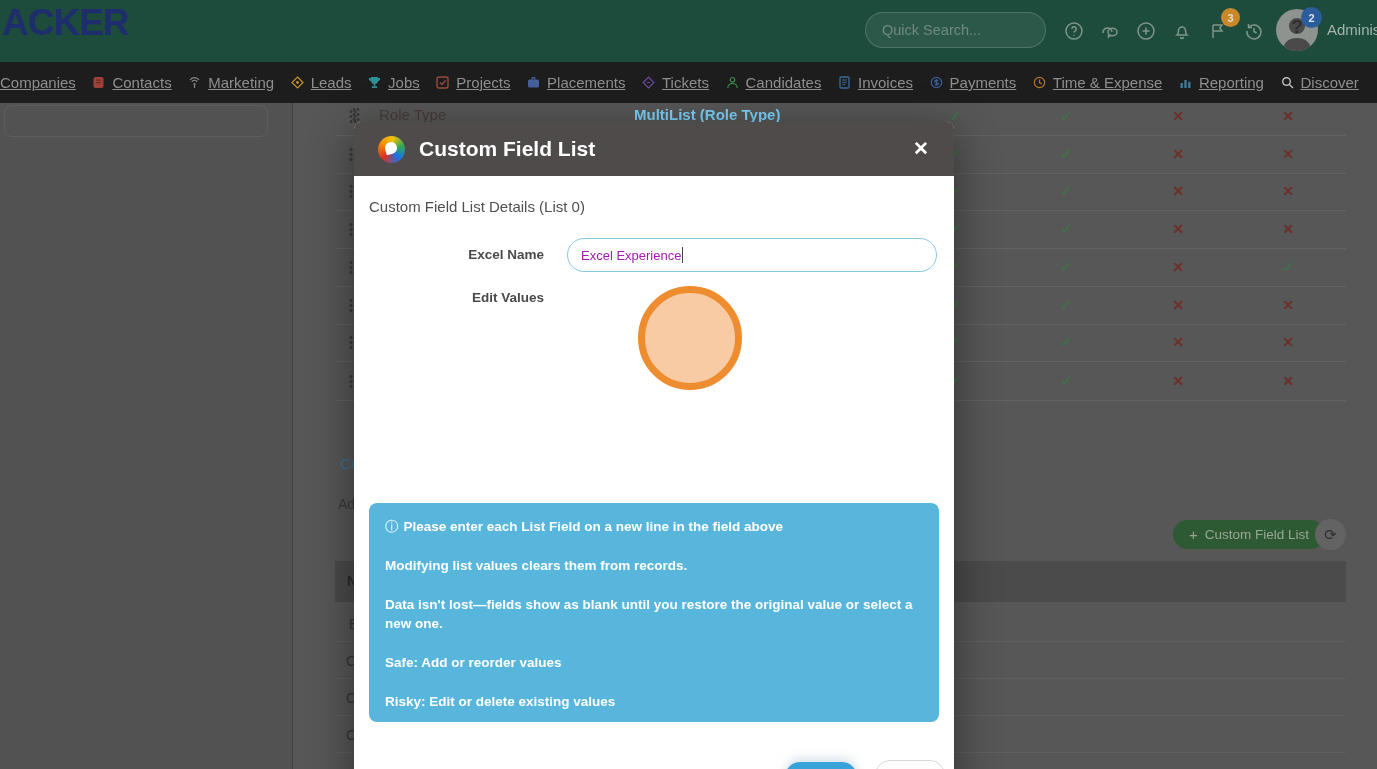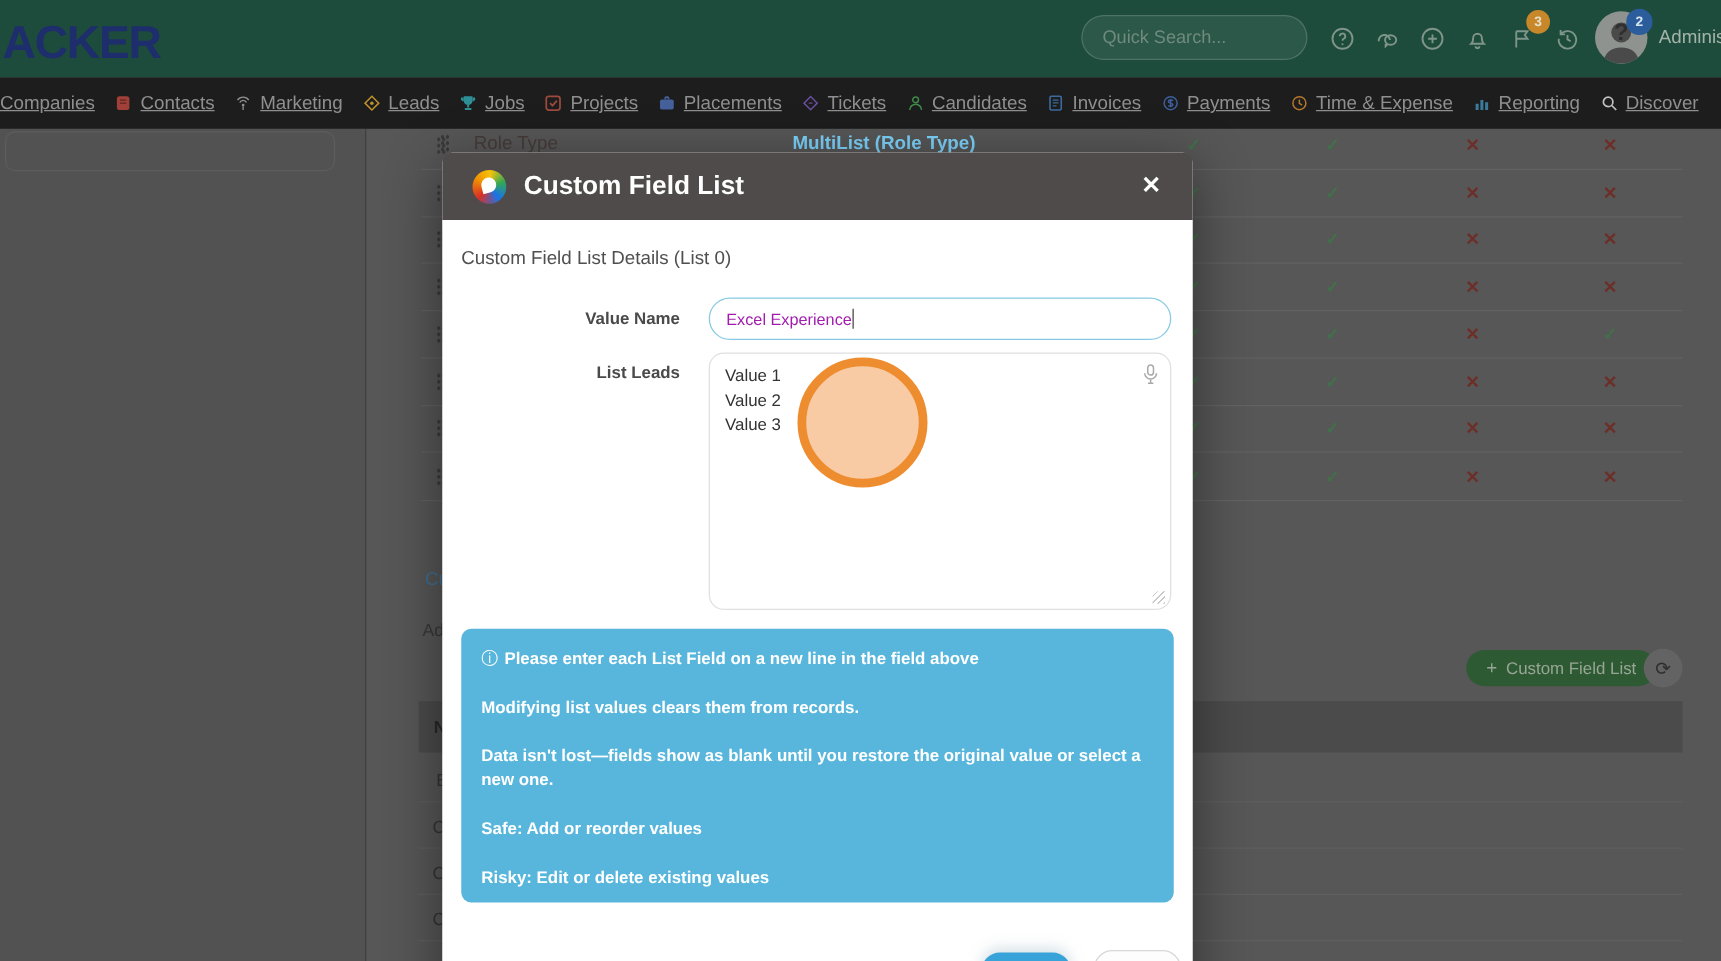--- a/index.html
+++ b/index.html
@@ -2,21 +2,21 @@
 <html><head>
 <meta charset="utf-8">
 <style>
   * { margin:0; padding:0; box-sizing:border-box; }
   html,body { width:1377px; height:769px; overflow:hidden; background:#575757;
     font-family:"Liberation Sans", sans-serif; }
   .screen { position:relative; width:1377px; height:769px; overflow:hidden; }
 
   
   .topbar { position:absolute; left:0; top:0; width:1377px; height:62px; background:#1d4c3c; z-index:5; }
-  .logo { position:absolute; left:2px; top:15px; line-height:1; }
+  .logo { position:absolute; left:2px; top:4px; line-height:1; }
   .logo-main { font-size:37px; font-weight:bold; letter-spacing:-1px; color:#1e2d6b; }
   .logo-sub { font-size:13px; font-weight:normal; letter-spacing:1px; color:#67752f; margin-top:20px; }
   .search-pill { position:absolute; left:865px; top:12px; width:181px; height:36px; border-radius:18px;
     background:rgba(255,255,255,0.07); border:1px solid rgba(255,255,255,0.16);
     display:flex; align-items:center; padding:0 16px; }
   .search-pill input { background:transparent; border:none; outline:none; width:100%;
     font-size:14.5px; color:#fdba74; font-family:inherit; }
   .search-pill input::placeholder { color:#6f8a7e; }
   .tb-icon { position:absolute; top:21px; width:20px; height:20px; color:#7f958a; }
   .tb-icon svg { width:20px; height:20px; display:block; }
@@ -379,39 +379,27 @@
 
   <div class="modal">
     <div class="modal-header">
       <div class="modal-logo"></div>
       <div class="modal-title">Custom Field List</div>
       <button class="modal-close">✕</button>
     </div>
     <div class="modal-body">
       <div class="details-heading">Custom Field List Details (List 0)</div>
 
-      <label class="form-label" style="top:71px;">Value Name</label>
+      <label class="form-label" style="top:71px;">Excel Name</label>
       <div class="list-name-field">
         <span class="val">Excel Experience</span>
         <span class="caret"></span>
       </div>
 
-      <label class="form-label" style="top:114px;">List Leads</label>
-      <div class="list-values-field">
-        <div>Value 1</div>
-        <div>Value 2</div>
-        <div>Value 3</div>
-        <span class="mic">
-          <svg viewBox="0 0 13 17" fill="none" stroke="currentColor" stroke-width="1.2">
-              <rect x="4.2" y="1" width="4.6" height="8" rx="2.3"></rect>
-              <path d="M1.8 7.5a4.7 4.7 0 0 0 9.4 0M6.5 12.5V15M4.3 15.5h4.4"></path>
-            </svg>
-        </span>
-        <span class="resize-handle"></span>
-      </div>
+      <label class="form-label" style="top:114px;">Edit Values</label>
 
       <div class="touch-circle"></div>
 
       <div class="info-box">
         <p>
           <span class="info-icon">ⓘ</span><span>Please enter each List Field on a new line in the field above</span>
         </p>
         <p>Modifying list values clears them from records.</p>
         <p>Data isn't lost—fields show as blank until you restore the original value or select a new one.</p>
         <p>Safe: Add or reorder values</p>

